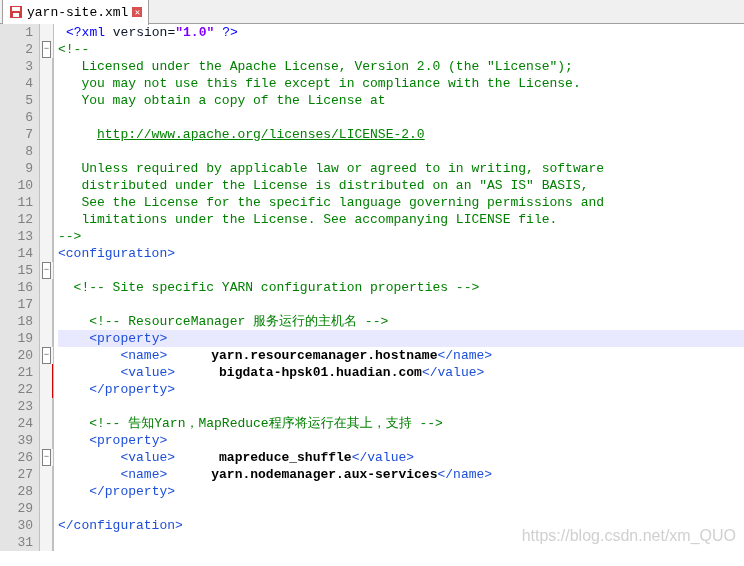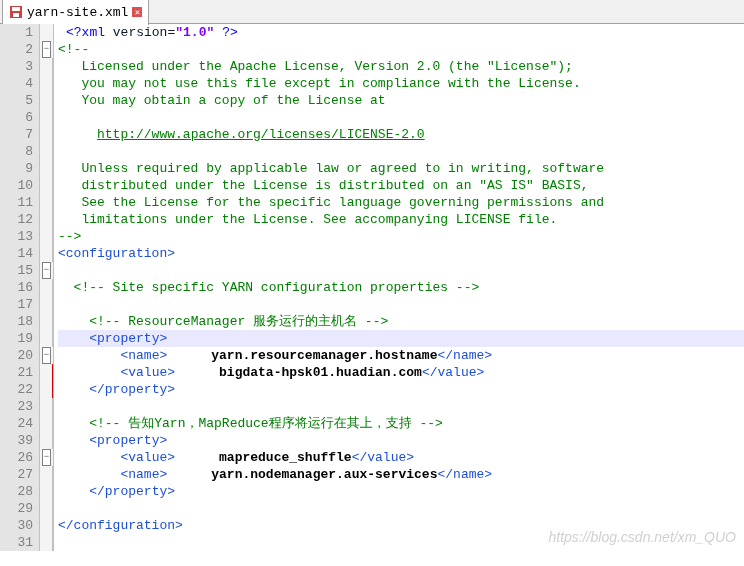--- a/index.html
+++ b/index.html
@@ -19,21 +19,21 @@
 .code { flex: 1; padding-left: 4px; position: relative; }
 .code-line { height: 17px; line-height: 17px; white-space: pre; }
 .hl { background: #e8e8ff; }
 .t-decl { color: #0000ff; margin-left: 8px; }
 .t-attr { color: #0f172a; }
 .t-str { color: #8000ff; font-weight: bold; }
 .t-comment { color: #008000; }
 .t-tag { color: #1d4ed8; }
 .t-text { color: #000; font-weight: bold; margin-left: 44px; }
 .t-link { text-decoration: underline; text-align: center; }
-.watermark { position: absolute; bottom: 6px; right: 8px; color: #d0d0d0; font-size: 14px; font-style: italic; font-family: sans-serif; }
+.watermark { position: absolute; bottom: 6px; right: 8px; color: #d0d0d0; font-size: 16px; font-family: sans-serif; }
 </style>
 </head>
 <body>
 
 <div class="tab-bar">
   <div class="tab">
     <span class="save-icon">
       <svg viewBox="0 0 14 14">
           <rect x="1" y="1" width="12" height="12" fill="#d04040"></rect>
           <rect x="3" y="2" width="8" height="4" fill="#fff"></rect>

